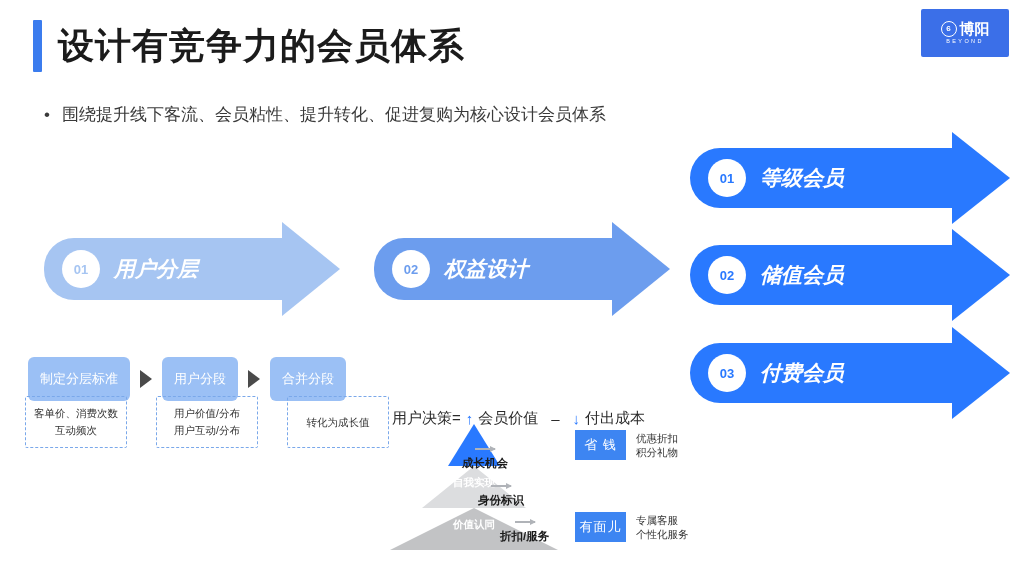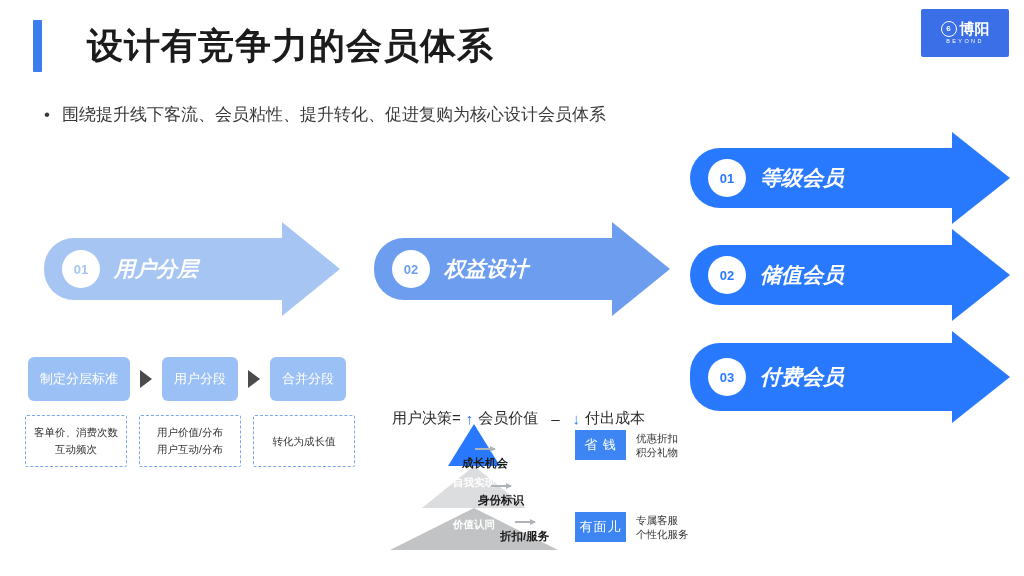--- a/index.html
+++ b/index.html
@@ -13,21 +13,21 @@
   .slide{position:absolute;inset:0;}
 
   
   .title-bar{
     position:absolute;left:33px;top:20px;
     width:9px;height:52px;background:#3B7CEE;border-radius:1px;
   }
   .title{
     position:absolute;left:58px;top:20px;
     font-size:36px;font-weight:bold;color:#1b1b1b;
-    letter-spacing:1px;line-height:52px;white-space:nowrap;margin-left:29px;
+    letter-spacing:1px;line-height:52px;white-space:nowrap;
   }
   .bullet-row{
     position:absolute;left:44px;top:103px;
     display:flex;align-items:flex-start;gap:12px;
   }
   .bullet-dot{
     font-size:17px;color:#3a3a3a;line-height:24px;
   }
   .bullet-text{
     font-size:17px;color:#3a3a3a;line-height:24px;white-space:nowrap;
@@ -103,41 +103,41 @@
   #arrow-member-1{left:690px;top:148px;width:320px;height:60px;}
   #arrow-member-1 .arrow-body{width:268px;}
   #arrow-member-1 .arrow-head{left:262px;
     border-top:46px solid transparent;border-bottom:46px solid transparent;
     border-left:58px solid #2979FF;}
   #arrow-member-2{left:690px;top:245px;width:320px;height:60px;}
   #arrow-member-2 .arrow-body{width:268px;}
   #arrow-member-2 .arrow-head{left:262px;
     border-top:46px solid transparent;border-bottom:46px solid transparent;
     border-left:58px solid #2979FF;}
-  #arrow-member-3{left:690px;top:343px;width:320px;height:68px;}
+  #arrow-member-3{left:690px;top:343px;width:320px;height:60px;}
   #arrow-member-3 .arrow-body{width:268px;}
   #arrow-member-3 .arrow-head{left:262px;
     border-top:46px solid transparent;border-bottom:46px solid transparent;
     border-left:58px solid #2979FF;}
 
   
   .pill-row{position:absolute;left:28px;top:357px;display:flex;align-items:center;gap:10px;}
   .pill{
     background:#9BC0F5;color:#ffffff;border-radius:6px;
     font-size:13px;line-height:16px;
     padding:14px 12px;white-space:nowrap;
   }
   .pill-caret{
     width:0;height:0;
     border-top:9px solid transparent;border-bottom:9px solid transparent;
     border-left:12px solid #4a4a4a;
   }
 
   
-  .dash-row{position:absolute;left:25px;top:415px;display:flex;gap:12px;}
+  .dash-row{position:absolute;left:25px;top:396px;display:flex;gap:29px;}
   .dash-box{
     border:1px dashed #7aa8ea;border-radius:2px;
     width:100px;height:50px;
     display:flex;flex-direction:column;align-items:center;justify-content:center;
     gap:4px;
     font-size:10.5px;color:#333333;line-height:13px;text-align:center;
   }
 
   
   .formula{

